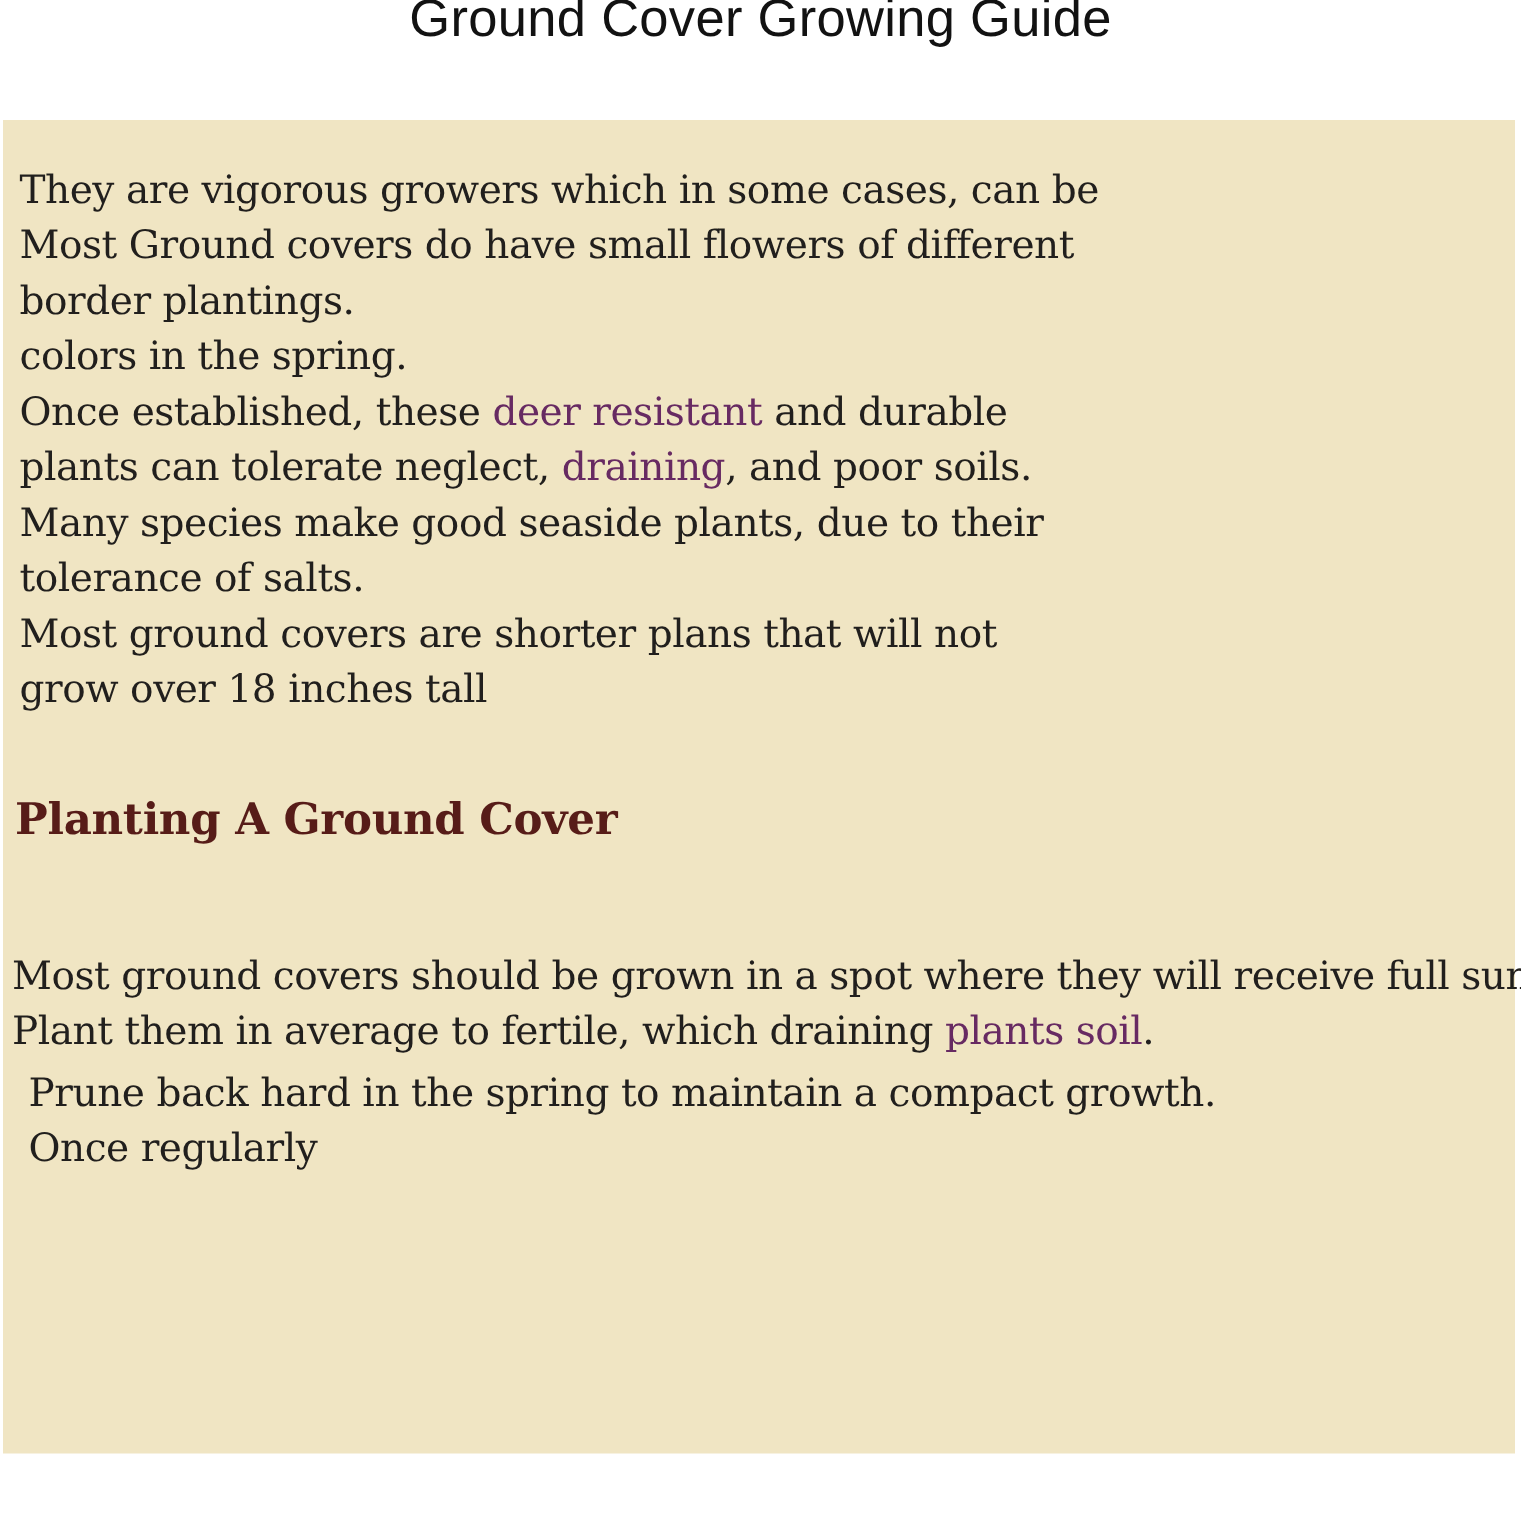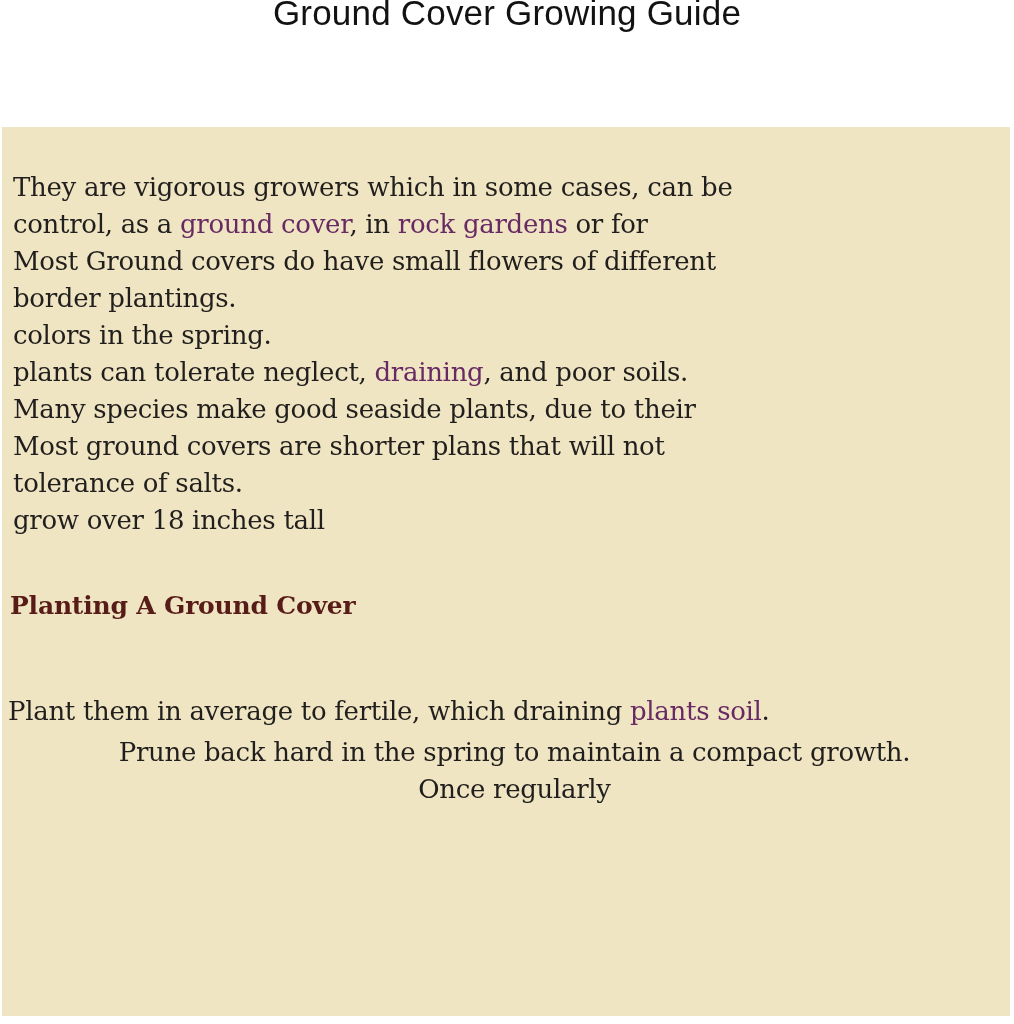--- a/index.html
+++ b/index.html
@@ -21,83 +21,83 @@
     padding: 0;
     font-family: "Liberation Sans", sans-serif;
     font-weight: 400;
     font-size: 35px;
     line-height: 42px;
     color: #121212;
     text-align: center;
     letter-spacing: 0.2px;
   }
   .panel {
-    margin: 93px 4px 0 2px;
+    margin: 46px 4px 0 2px;
     height: 889px;
     background: #f0e5c3;
     box-sizing: border-box;
-    padding-top: 42px;
+    padding-top: 29px;
   }
   .block {
     font-size: 26px;
     line-height: 37px;
     color: #211f1d;
     letter-spacing: -0.3px;
   }
   .block .line {
     white-space: nowrap;
   }
   .block-intro {
     margin-left: 11px;
   }
   .block-planting {
     margin-left: 6px;
     margin-top: 70px;
   }
   .line.indent {
     padding-left: 11px;
-    text-align: center;
   }
   .line.gap {
     margin-top: 4px;
   }
   h2.section-heading {
     margin: 50px 0 0 8px;
     padding: 0;
     font-family: "DejaVu Serif", serif;
     font-weight: 700;
-    font-size: 25px;
+    font-size: 29px;
     line-height: 34px;
     color: #571c18;
     letter-spacing: -0.2px;
   }
   a.link {
     color: #672a62;
     text-decoration: none;
     cursor: pointer;
   }
 </style>
 </head>
 <body>
 
 <div class="page">
   <h1 class="title">Ground Cover Growing Guide</h1>
   <div class="panel">
     <div class="block block-intro">
         <div class="line"><span>They are vigorous growers which in some cases, can be</span></div>
-        <div class="line"><span>control, as a </span><a class="link">ground cover</a><span>, in </span><a class="link">rock gardens</a><span> or for</span></div>
         <div class="line"><span>Most Ground covers do have small flowers of different</span></div>
         <div class="line"><span>border plantings.</span></div>
         <div class="line"><span>colors in the spring.</span></div>
+        <div class="line"><span>Once established, these </span><a class="link">deer resistant</a><span> and durable</span></div>
         <div class="line"><span>plants can tolerate neglect, </span><a class="link">draining</a><span>, and poor soils.</span></div>
         <div class="line"><span>Many species make good seaside plants, due to their</span></div>
+        <div class="line"><span>tolerance of salts.</span></div>
         <div class="line"><span>Most ground covers are shorter plans that will not</span></div>
-        <div class="line"><span>tolerance of salts.</span></div>
         <div class="line"><span>grow over 18 inches tall</span></div>
       </div>
     <h2 class="section-heading">Planting A Ground Cover</h2>
     <div class="block block-planting">
+        <div class="line"><span>Most ground covers should be grown in a spot where they will receive full sun</span></div>
         <div class="line"><span>Plant them in average to fertile, which draining </span><a class="link">plants soil</a><span>.</span></div>
         <div class="line indent gap"><span>Prune back hard in the spring to maintain a compact growth.</span></div>
         <div class="line indent"><span>Once regularly</span></div>
       </div>
   </div>
 </div>
 
 </body></html>

